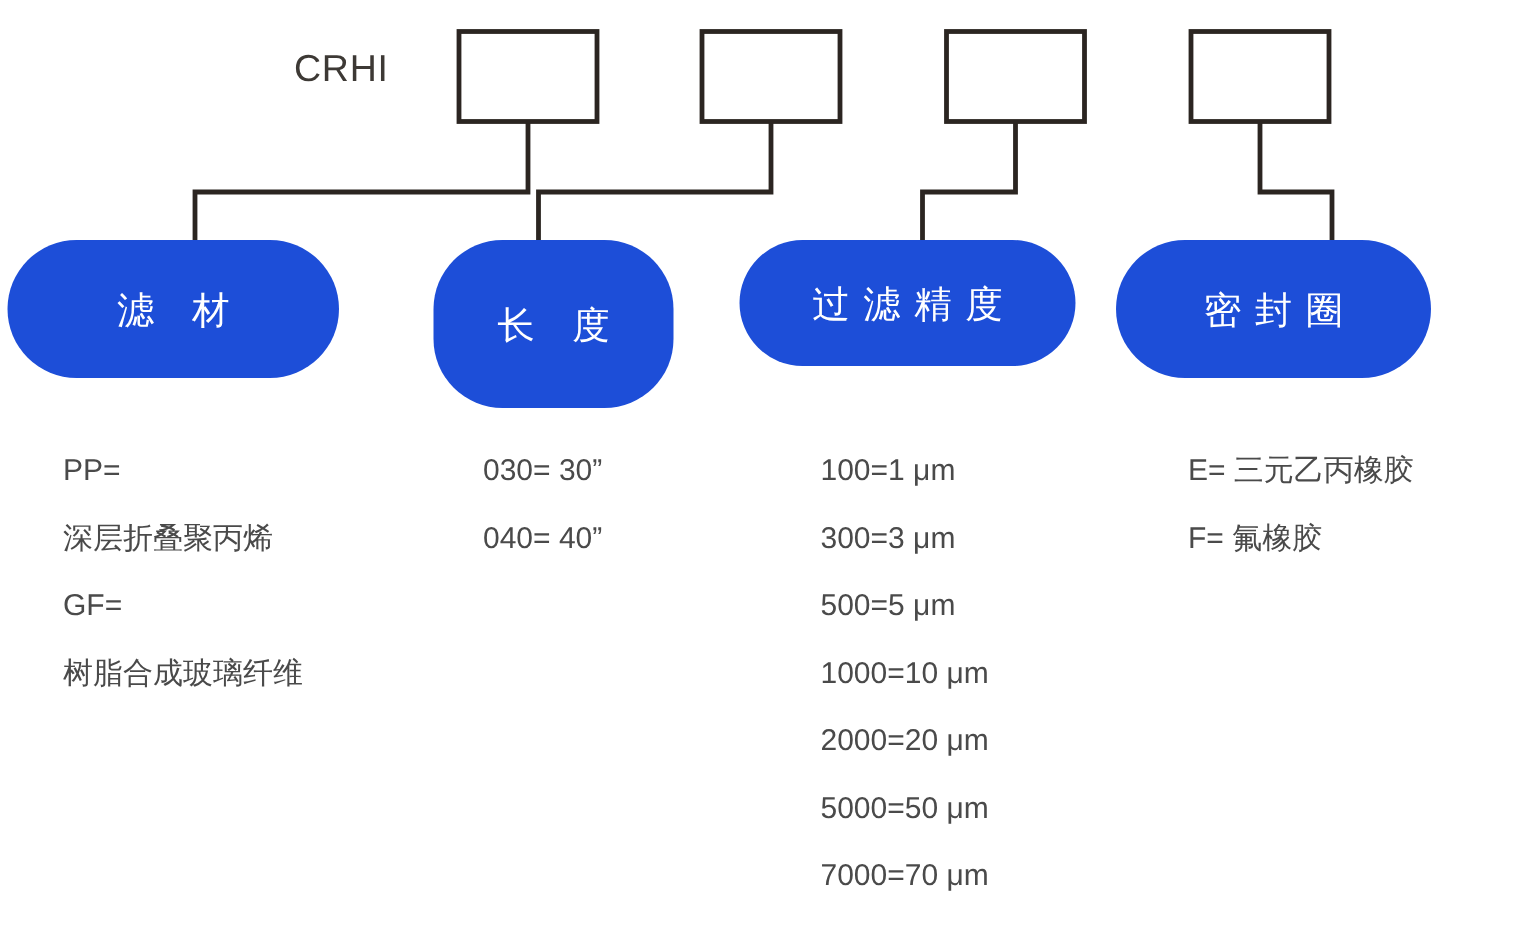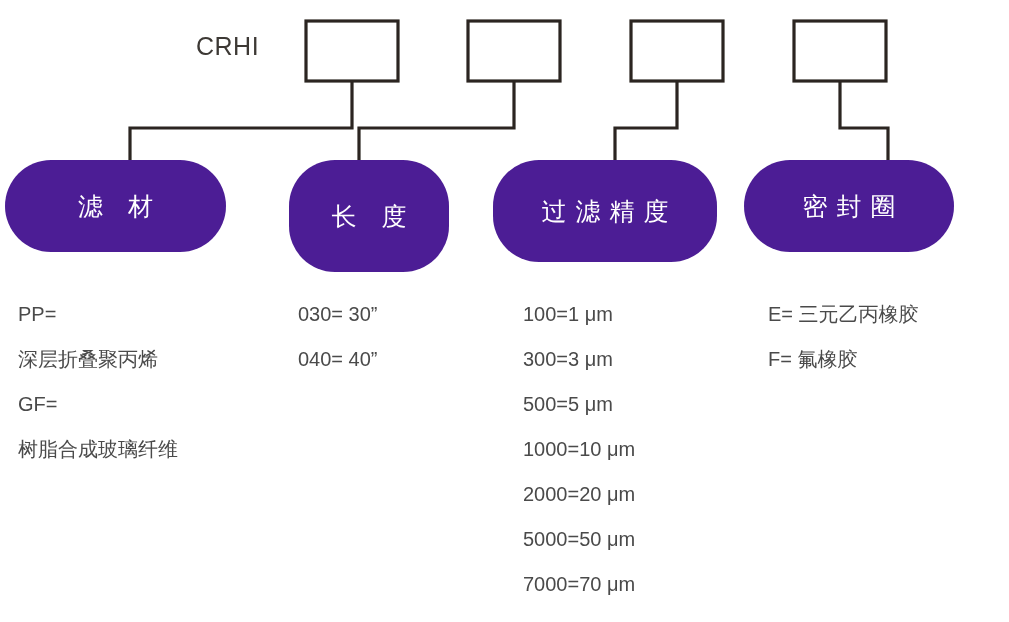--- a/index.html
+++ b/index.html
@@ -35,38 +35,39 @@
     color: #3d3935;
     letter-spacing: 0.5px;
     white-space: nowrap;
   }
   
   .pill {
     position: absolute;
     display: flex;
     align-items: center;
     justify-content: center;
-    background: #4c1d95;
+    background: #1d4ed8;
     border-radius: 46px;
     color: #ffffff;
     font-size: 25px;
     letter-spacing: 9px;
     text-indent: 9px;
     white-space: nowrap;
   }
   
   .col {
     position: absolute;
     color: #4a4a4a;
     font-size: 20px;
     line-height: 45px;
     white-space: nowrap;
   }
   .col .line {
     display: block;
+    margin-left: 24px;
   }
 </style>
 </head>
 <body>
 
 <div id="canvas">
 
   <svg id="wiring" viewBox="0 0 1009 622">
     <g fill="none" stroke="#2b2521" stroke-width="3.2" stroke-linecap="butt">
 
@@ -85,21 +86,21 @@
       <rect x="794" y="21" width="92" height="60"></rect>
     </g>
   </svg>
 
   <div class="root-label">CRHI</div>
 
   <div class="pill" style="left:5px; top:160px; width:221px; height:92px;">滤 材</div>
 
   <div class="pill" style="left:289px; top:160px; width:160px; height:112px;">长 度</div>
 
-  <div class="pill" style="left:493px; top:160px; width:224px; height:102px;">过滤精度</div>
+  <div class="pill" style="left:493px; top:160px; width:224px; height:84px;">过滤精度</div>
 
   <div class="pill" style="left:744px; top:160px; width:210px; height:92px;">密封圈</div>
 
   <div class="col" style="left:18px; top:292px;">
     <span class="line">PP=</span>
     <span class="line">深层折叠聚丙烯</span>
     <span class="line">GF=</span>
     <span class="line">树脂合成玻璃纤维</span>
   </div>
 

